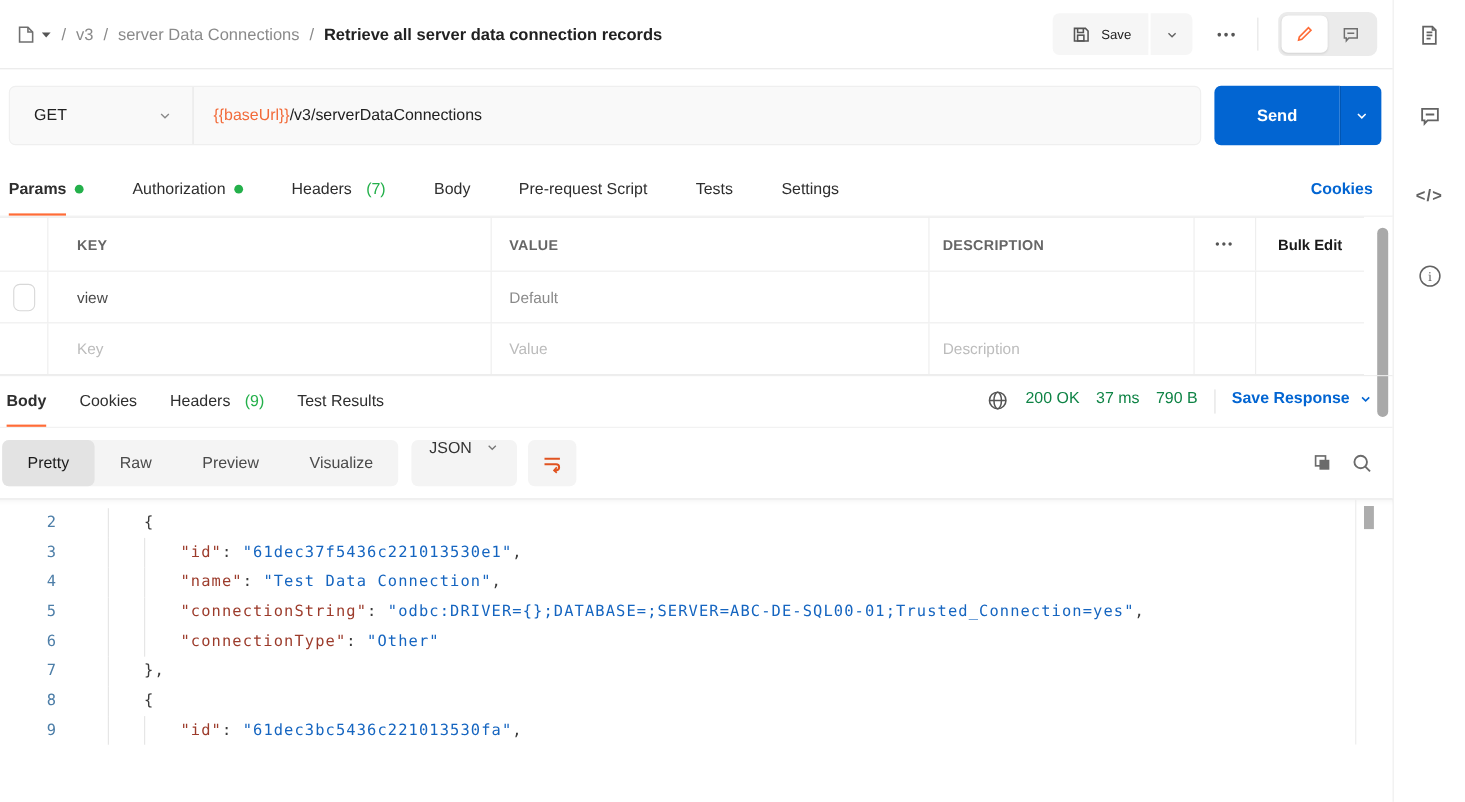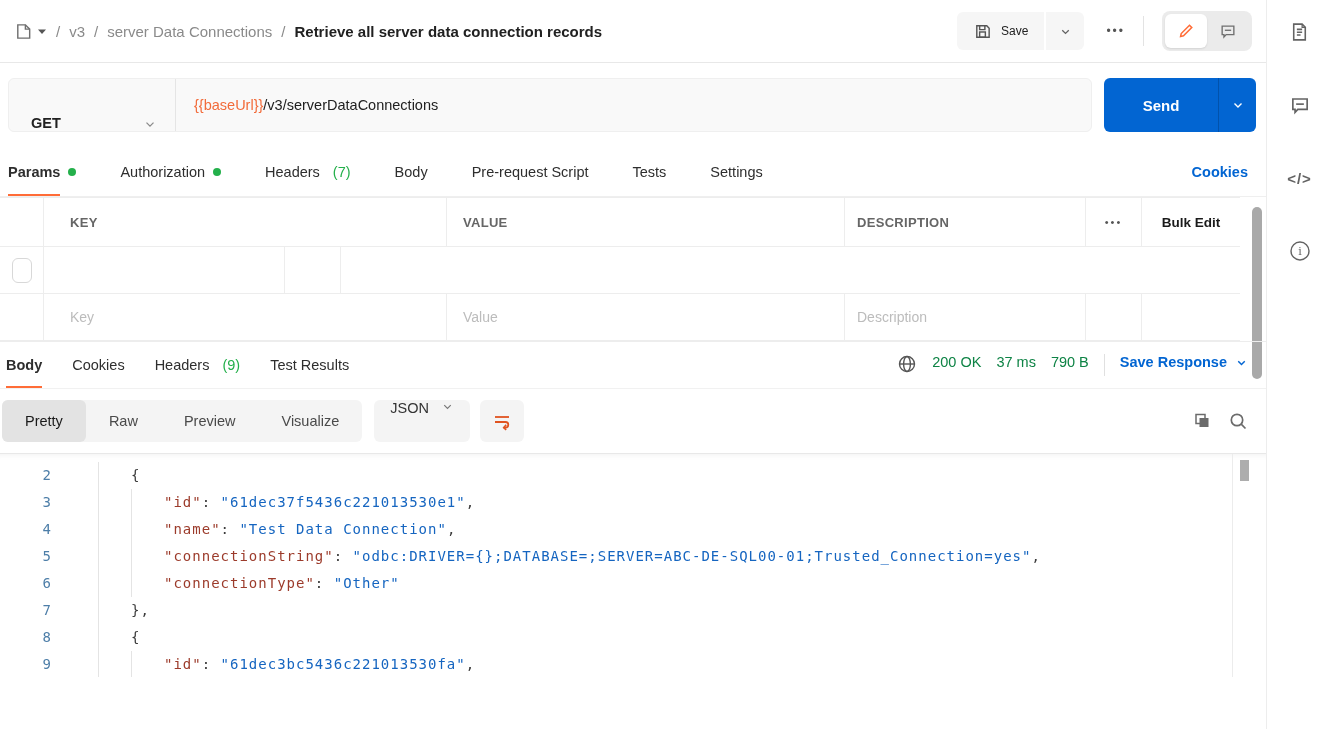--- a/index.html
+++ b/index.html
@@ -24,21 +24,21 @@
   .btn.save-caret { border-radius:0 6px 6px 0; width:38px; justify-content:center; color:#636363; }
   .more-btn { background:none; border:none; color:#555; font-size:12px; letter-spacing:2px; margin:0 18px 0 22px; cursor:pointer; }
   .vdiv { width:1px; height:30px; background:#e3e3e3; margin-right:18px; }
   .toggle-group { background:#ebebeb; border-radius:8px; padding:3px; display:flex; }
   .toggle { width:42px; height:34px; border:none; background:transparent; border-radius:6px; display:flex; align-items:center; justify-content:center; color:#6f6f6f; cursor:pointer; }
   .toggle.active { background:#fff; box-shadow:0 1px 2px rgba(0,0,0,0.10); color:var(--orange); }
 
   
   .url-row { display:flex; padding:15px 10px 15px 8px; gap:12px; align-items:center; }
   .url-field { flex:1; height:54px; background:#f9f9f9; border:1px solid #efefef; border-radius:6px; display:flex; align-items:stretch; overflow:hidden; }
-  .method { width:167px; background:transparent; border:none; border-right:1px solid #e5e5e5; display:flex; align-items:flex-end; justify-content:space-between; padding:0 18px 0 22px; font-size:14.5px; font-weight:700; color:#212121; cursor:pointer; font-family:inherit; }
+  .method { width:167px; background:transparent; border:none; border-right:1px solid #e5e5e5; display:flex; align-items:center; justify-content:space-between; padding:0 18px 0 22px; font-size:14.5px; font-weight:400; color:#212121; cursor:pointer; font-family:inherit; }
   .method .chev { color:#8a8a8a; }
   .url-input { display:flex; align-items:center; padding-left:18px; font-size:14.5px; cursor:text; flex:1; }
   .url-var { color:var(--urlvar); }
   .url-path { color:#212121; }
   .send-split { display:flex; }
   .send-main { background:var(--blue); color:#fff; border:none; width:114px; height:54px; border-radius:6px 0 0 6px; font-size:15px; font-weight:700; cursor:pointer; font-family:inherit; }
   .send-caret { background:var(--blue); border:none; border-left:1px solid rgba(0,0,0,0.18); width:38px; height:54px; border-radius:0 6px 6px 0; color:#fff; display:flex; align-items:center; justify-content:center; cursor:pointer; }
 
   
   .req-tabs { display:flex; align-items:center; height:50px; padding:0 18px 0 8px; border-bottom:1px solid #efefef; gap:44px; font-size:14.5px; }
@@ -243,20 +243,22 @@
         </div>
         <div class="qp-cell c-bulk">
           <button class="bulk-edit">Bulk Edit</button>
         </div>
       </div>
 
       <div class="qp-row body">
         <div class="qp-cell c-check">
           <span class="checkbox"></span>
         </div>
+        <div class="qp-cell c-key cell-text">view</div>
+        <div class="qp-cell c-value cell-value-text">Default</div>
         <div class="qp-cell c-desc"></div>
         <div class="qp-cell c-more"></div>
         <div class="qp-cell c-bulk"></div>
       </div>
 
       <div class="qp-row body">
         <div class="qp-cell c-check"></div>
         <div class="qp-cell c-key ph">Key</div>
         <div class="qp-cell c-value ph">Value</div>
         <div class="qp-cell c-desc ph">Description</div>

